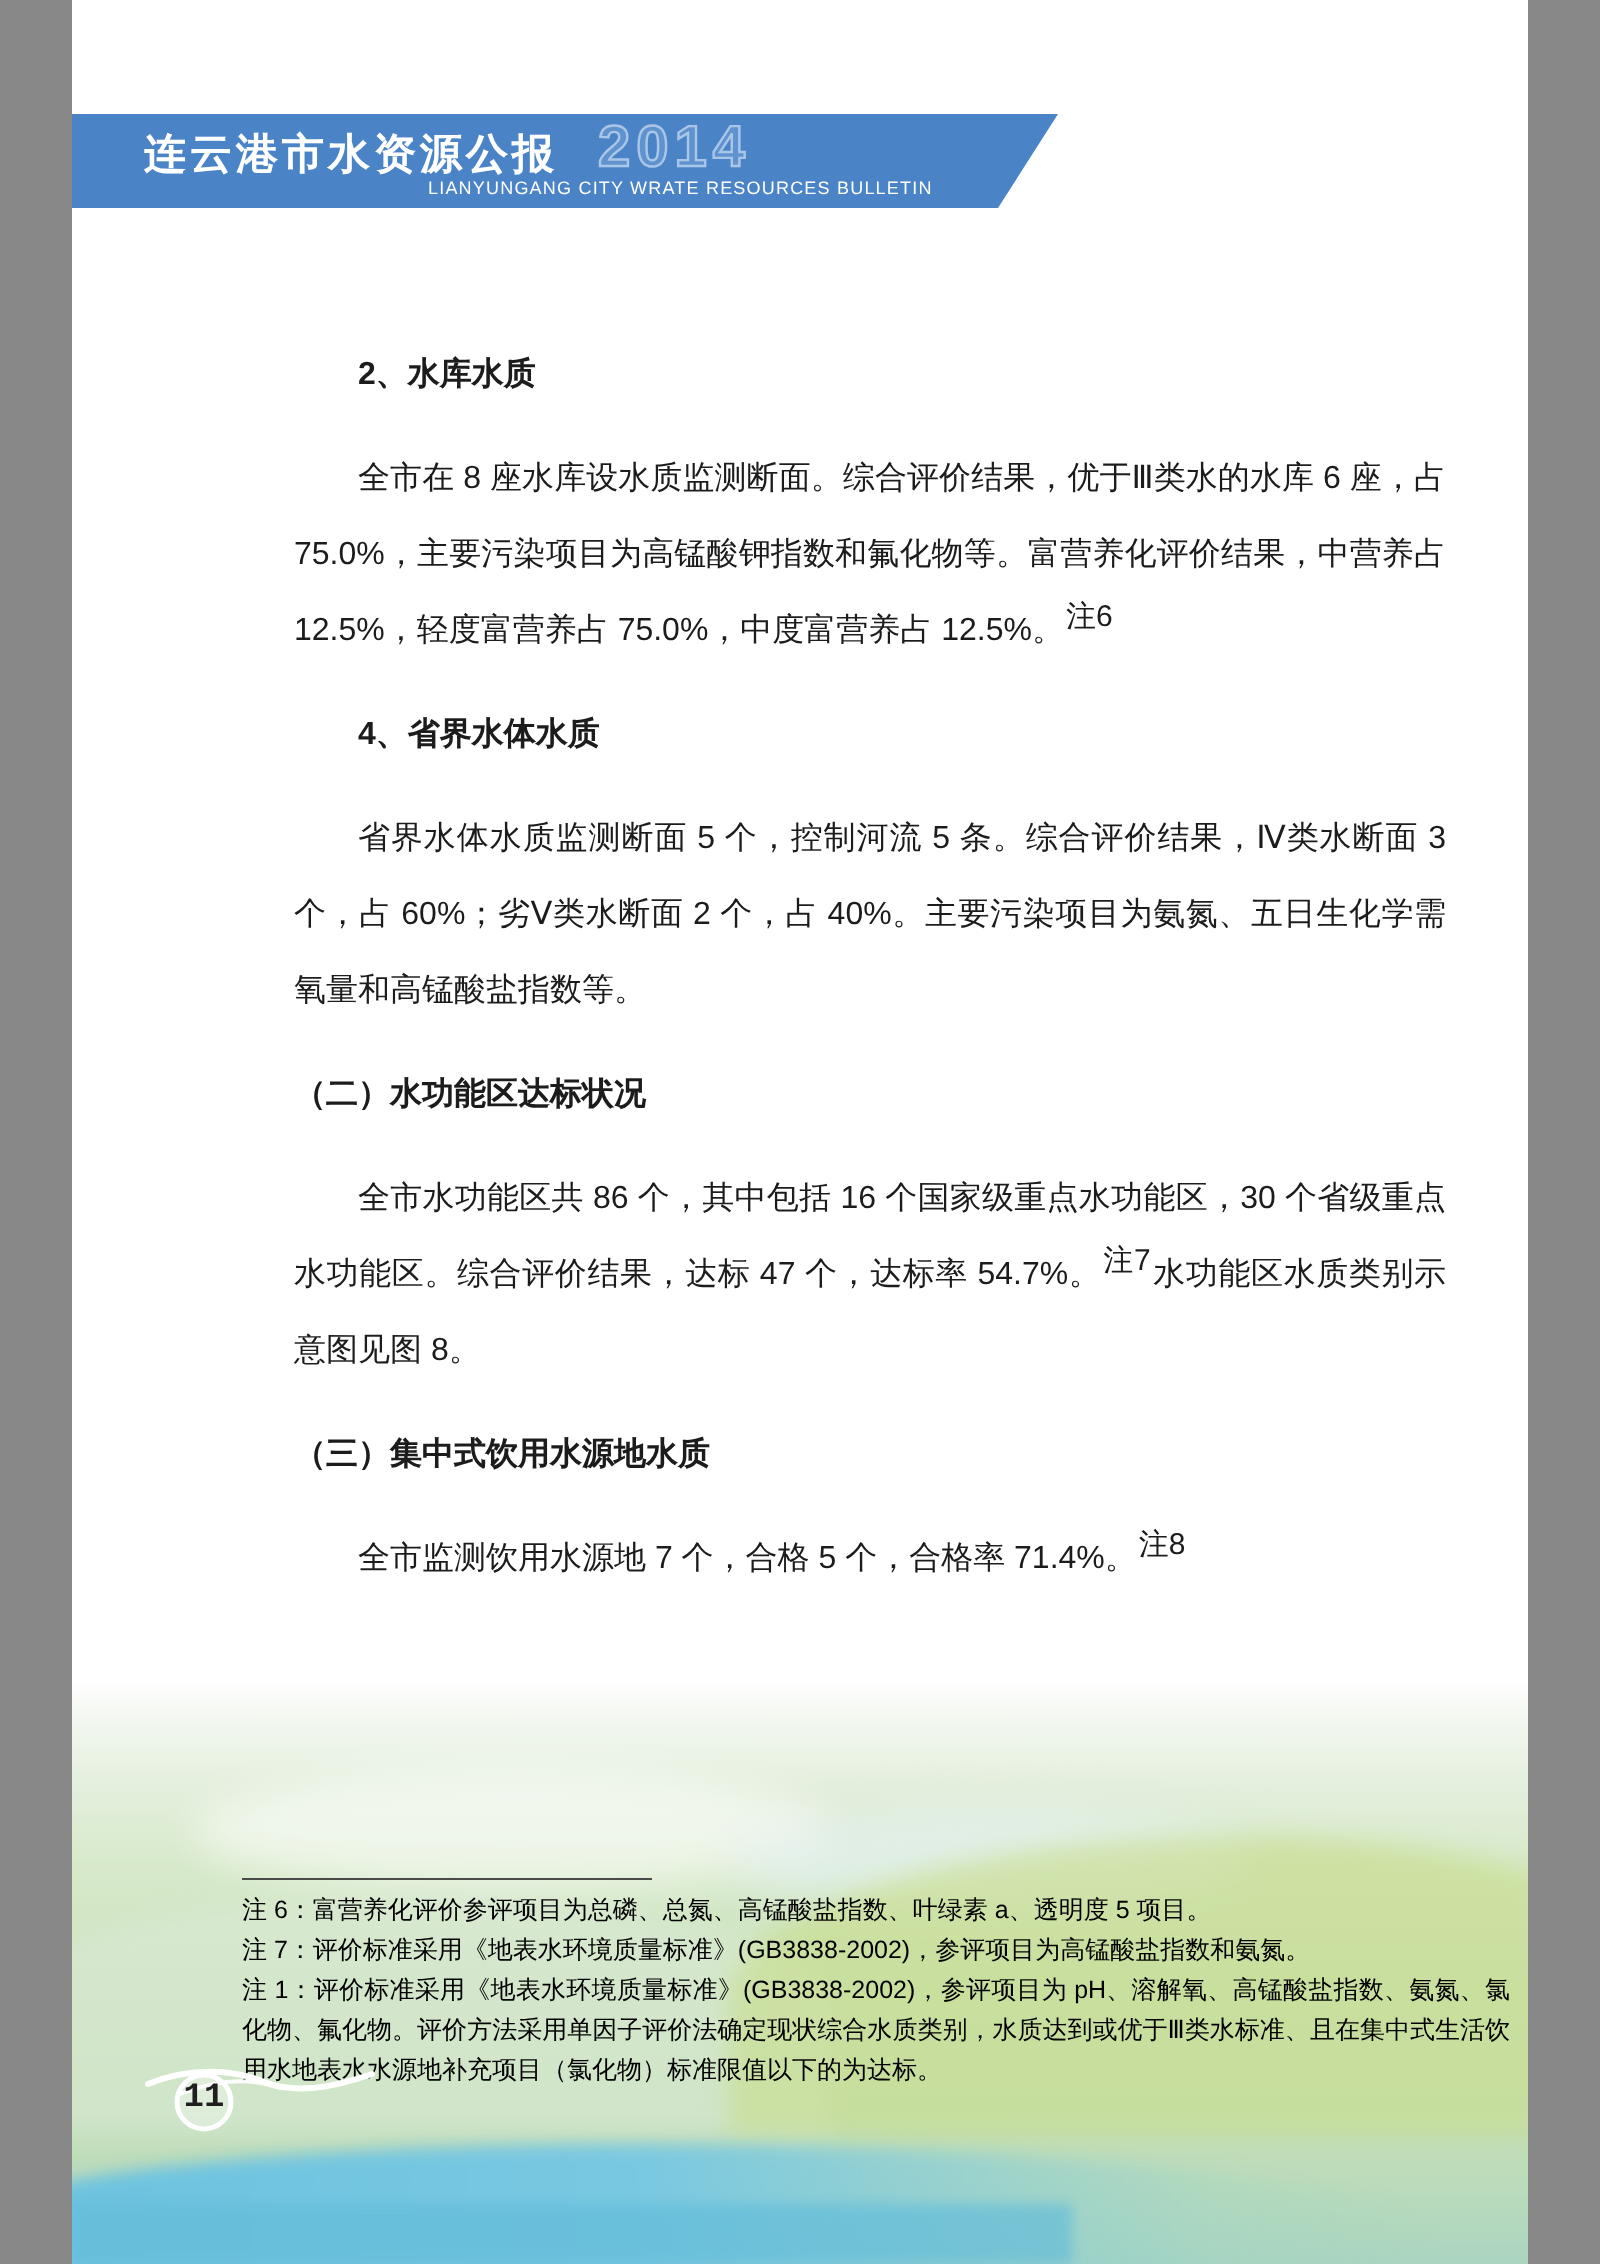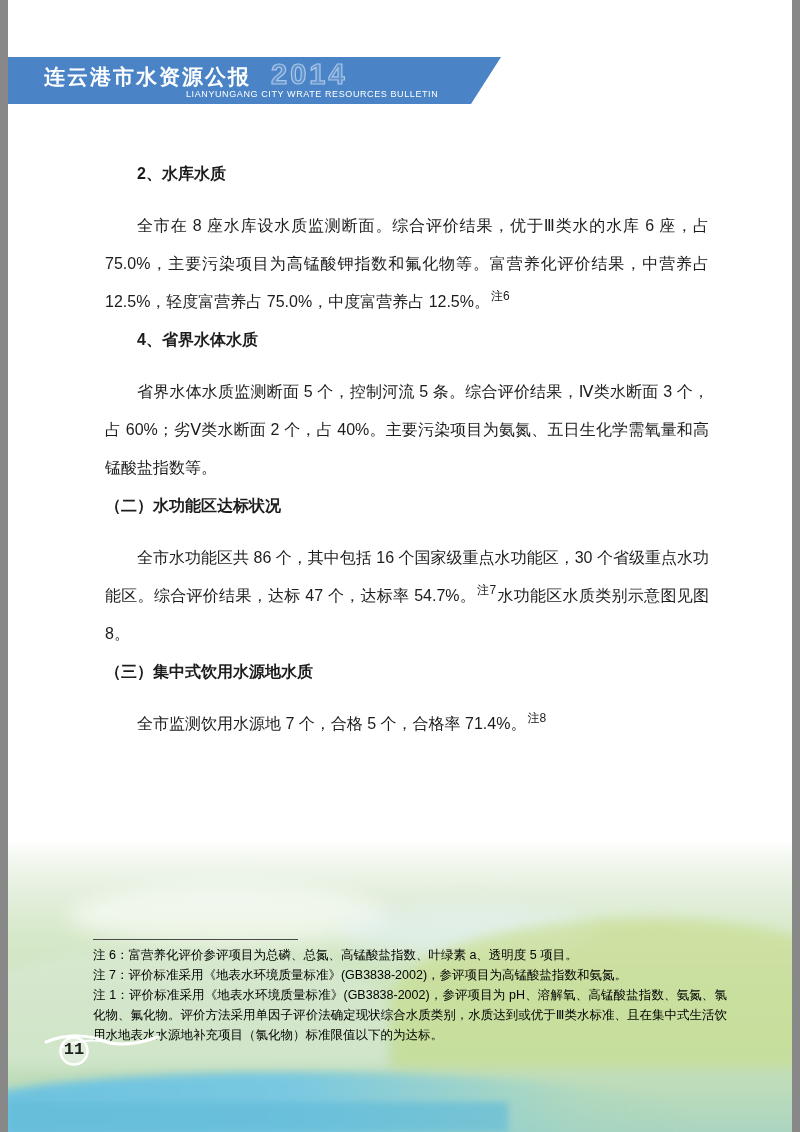--- a/index.html
+++ b/index.html
@@ -1,18 +1,18 @@
 <!DOCTYPE html>
 <html><head>
 <meta charset="utf-8">
 <style>
   * { margin:0; padding:0; box-sizing:border-box; }
   html,body { background:#888; }
   .page {
-    position:relative; width:784px; height:1132px;
+    position:relative; width:728px; height:1132px;
     background:#ffffff; overflow:hidden; margin:0 auto;
     font-family:"Liberation Sans","DejaVu Sans",sans-serif;
     color:#1c1c1c;
   }
 
   
   .banner {
     position:absolute; left:0; top:57px; width:493px; height:47px;
     background:#4a84c6;
     clip-path:polygon(0 0, 100% 0, calc(100% - 30px) 100%, 0 100%);
@@ -39,23 +39,23 @@
   .content {
     position:absolute; left:97px; top:155px; width:604px;
     font-size:16px; line-height:38px; text-align:justify;
   }
   .content h3 {
     font-size:16px; font-weight:bold; line-height:38px;
     margin:0 0 14px 0; text-align:left;
   }
   .content h3.h-indent { text-indent:2em; }
   .content p { margin:0; text-indent:2em; }
-  .content section { margin:0; }
+  .content section { margin:14px; }
   sup.note {
-    font-size:12px; line-height:0; position:relative; top:-1px;
+    font-size:15px; line-height:0; position:relative; top:-1px;
     margin:0 1px; letter-spacing:0;
   }
 
   
   .bg-wash {
     position:absolute; left:0; top:840px; width:800px; height:292px;
     background:linear-gradient(180deg,
       #ffffff 0%, #f2f7ef 7%, #e4efdd 18%, #d7e9ca 32%,
       #cde4bf 50%, #c7e1ba 68%, #bedcba 84%, #abd5c0 100%);
   }

